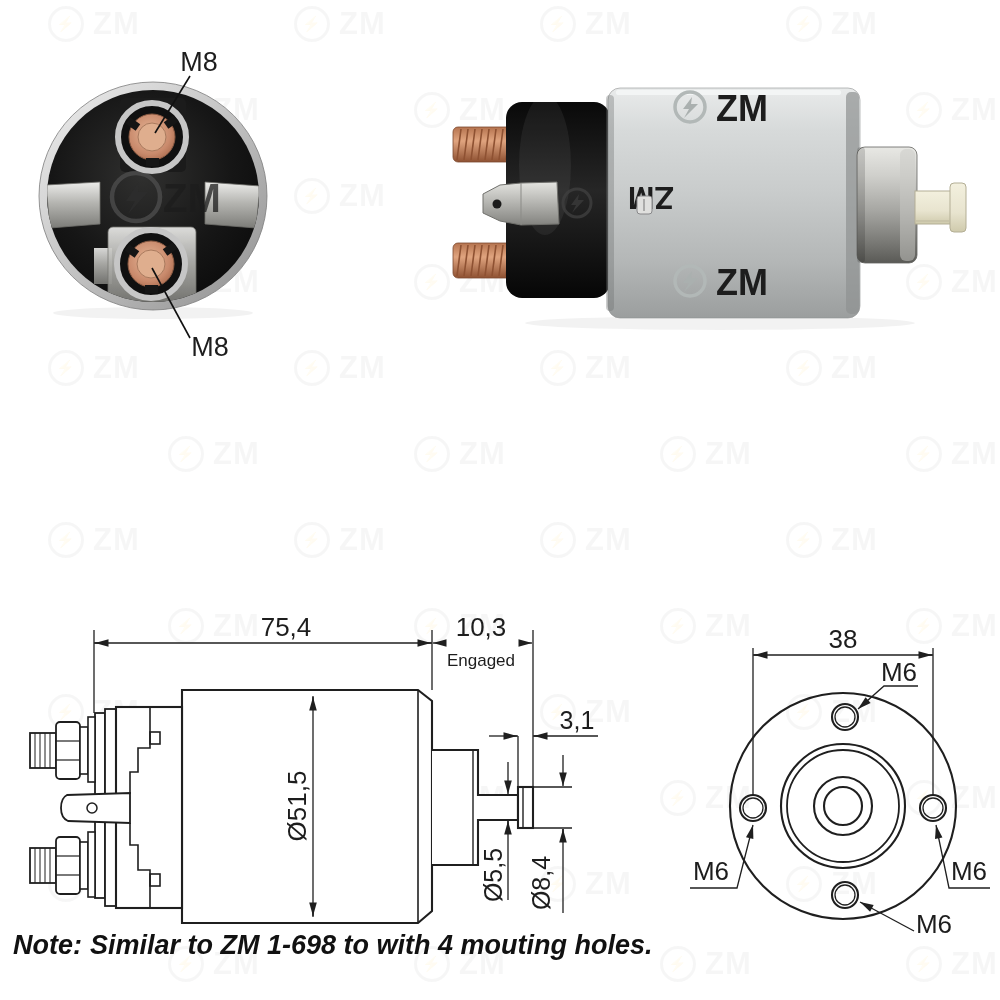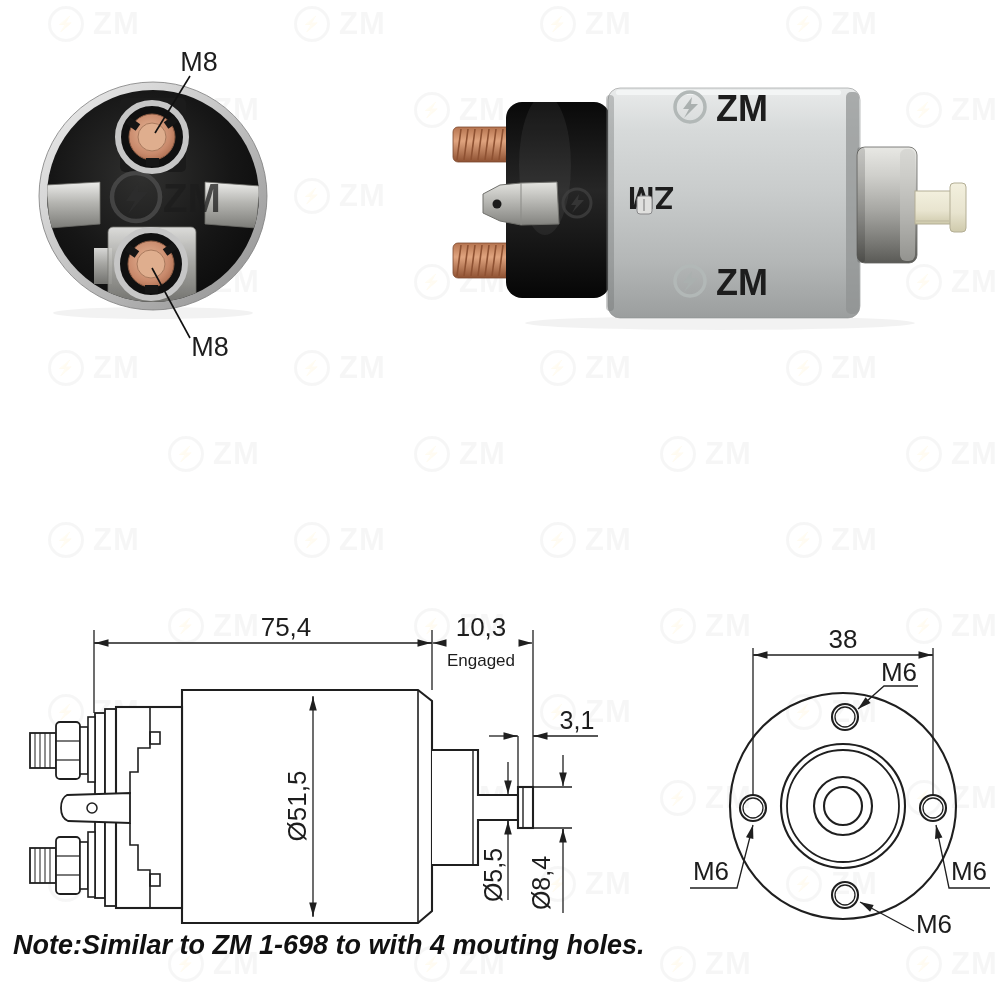--- a/index.html
+++ b/index.html
@@ -9,21 +9,21 @@
   .wm{position:absolute;display:flex;align-items:center;gap:9px;color:var(--watermark,#6b7272);
       opacity:0.055;user-select:none;}
   .wm .wm-circle{width:30px;height:30px;border:3px solid currentColor;border-radius:50%;
       display:flex;align-items:center;justify-content:center;font-size:15px;font-weight:bold;}
   .wm .wm-zm{font-size:31px;font-weight:800;letter-spacing:1px;}
   svg.panel{position:absolute;z-index:2;}
   svg text{font-family:"Liberation Sans",sans-serif;fill:#1d1d1d;}
   .notes{position:absolute;left:13px;top:928px;z-index:3;color:var(--note_text,#111);
          font-size:27px;line-height:34px;white-space:nowrap;}
   .note-line{display:block;}
-  .nl-label{font-weight:800;margin-right:0;}
+  .nl-label{font-weight:800;margin-right:8px;}
   .italic{font-style:italic;}
   .nl-text{font-weight:700;}
 </style>
 </head>
 <body>
 
 <div class="canvas">
 
   <div class="wm-layer">
       <div class="wm" style="left: 48px; top: 6px;">

